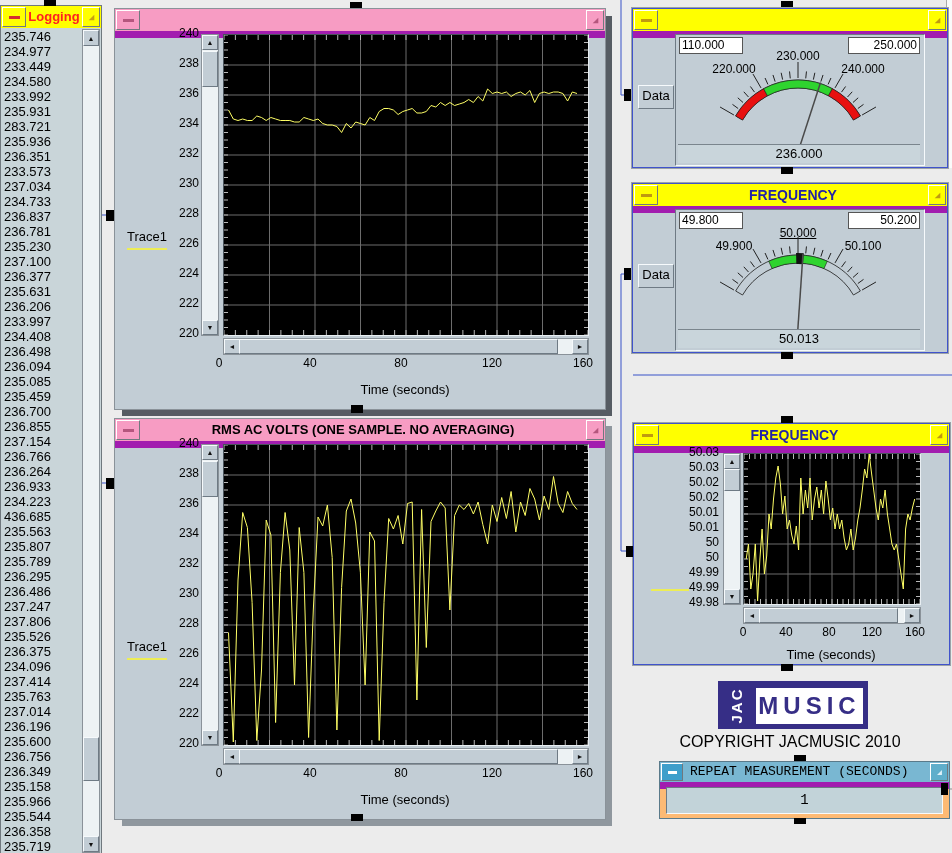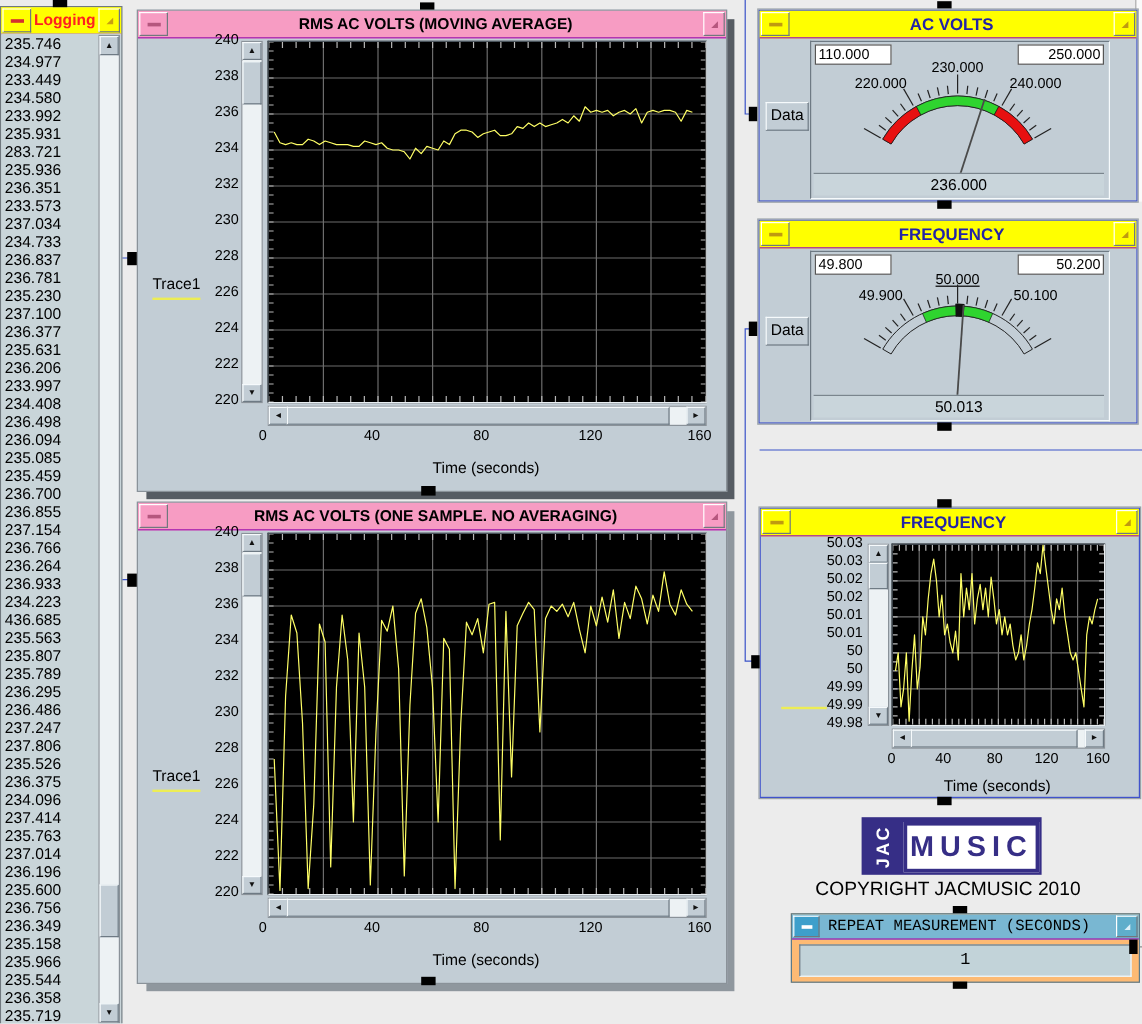--- a/index.html
+++ b/index.html
@@ -1,20 +1,20 @@
 <!DOCTYPE html>
 <html><head>
 <meta charset="utf-8">
 <style>
   html,body{margin:0;padding:0;background:#ECECEC;font-family:"Liberation Sans",sans-serif;}
   #screen{position:relative;width:952px;height:853px;overflow:hidden;background:#ECECEC;}
   .abs{position:absolute;}
   .win{position:absolute;background:#C2CDD5;border:1px solid #8A9299;}
   .bluewin{border:1px solid #4053CC;outline:1px solid #9AA2A8;}
-  .tbar{position:absolute;left:0;top:0;right:0;height:22px;display:flex;border-bottom:1px solid #a21caf;justify-content:space-between;}
+  .tbar{position:absolute;left:0;top:0;right:0;height:22px;display:flex;border-bottom:7px solid #a21caf;justify-content:space-between;}
   .tbar .ttl{flex:1;text-align:center;font-weight:bold;font-size:13px;line-height:22px;white-space:nowrap;overflow:hidden;}
   .wbtn{width:22px;display:flex;align-items:center;justify-content:center;border:1px solid;border-color:#FFFFFF #70787E #70787E #FFFFFF;margin:1px;}
   .wbtn.rsz{width:16px;}
   .dash{width:11px;height:3px;display:block;}
   .tri{width:0;height:0;border-left:7px solid transparent;border-bottom:7px solid #000;display:block;}
   .pink{background:#F79CC3;}
   .yellow{background:#FFFF00;}
   .ltblue{background:#79B7D2;}
   .raised{border:1px solid;border-color:#F6FAFC #6E7A84 #6E7A84 #F6FAFC;background:#C2CDD5;}
   .sunken{border:1px solid;border-color:#6E7A84 #F6FAFC #F6FAFC #6E7A84;}
@@ -124,21 +124,20 @@
         <div class="sbbtn" style="left:0;bottom:0;right:0;height:14px;">▼</div>
       </div>
     </div>
   </div>
 
   <div class="win" style="left:114px;top:8px;width:490px;height:400px;box-shadow:7px 7px 0 -1px #565C63;">
     <div class="tbar pink">
       <div class="wbtn pink">
           <span class="dash" style="background:#B5567E"></span>
         </div>
-      <div class="ttl">RMS AC VOLTS  (MOVING AVERAGE)</div>
       <div class="wbtn rsz pink">
           <span class="tri" style="border-bottom-color:#B5567E;transform:scale(0.8)"></span>
         </div>
     </div>
     <div class="abs ylabels" style="left:36px;top:18px;width:48px;height:315px;">
         <div style="top: 0px;">240</div>
         <div style="top: 30px;">238</div>
         <div style="top: 60px;">236</div>
         <div style="top: 90px;">234</div>
         <div style="top: 120px;">232</div>
@@ -554,21 +553,20 @@
         <span style="left: 380px;">160</span>
       </div>
     <div class="axis-title" style="left:108px;top:373px;width:364px;">Time (seconds)</div>
   </div>
 
   <div class="win bluewin" style="left:632px;top:8px;width:314px;height:158px;">
     <div class="tbar yellow">
       <div class="wbtn yellow">
           <span class="dash" style="background:#BF9A10"></span>
         </div>
-      <div class="ttl" style="color:#2323A6;font-size:14px;">AC VOLTS</div>
       <div class="wbtn rsz yellow">
           <span class="tri" style="border-bottom-color:#BF9A10;transform:scale(0.8)"></span>
         </div>
     </div>
     <div class="databtn raised" style="left:5px;top:76px;width:34px;height:22px;">Data</div>
     <div class="abs sunken" style="left:42px;top:25px;width:248px;height:130px;background:#C2CDD5;">
       <div class="numbox" style="left:3px;top:2px;width:58px;">110.000</div>
       <div class="numbox" style="left:172px;top:2px;width:66px;text-align:right;">250.000</div>
       <div class="scale-label" style="left:20px;top:27px;width:76px;">220.000</div>
       <div class="scale-label" style="left:84px;top:14px;width:76px;">230.000</div>

